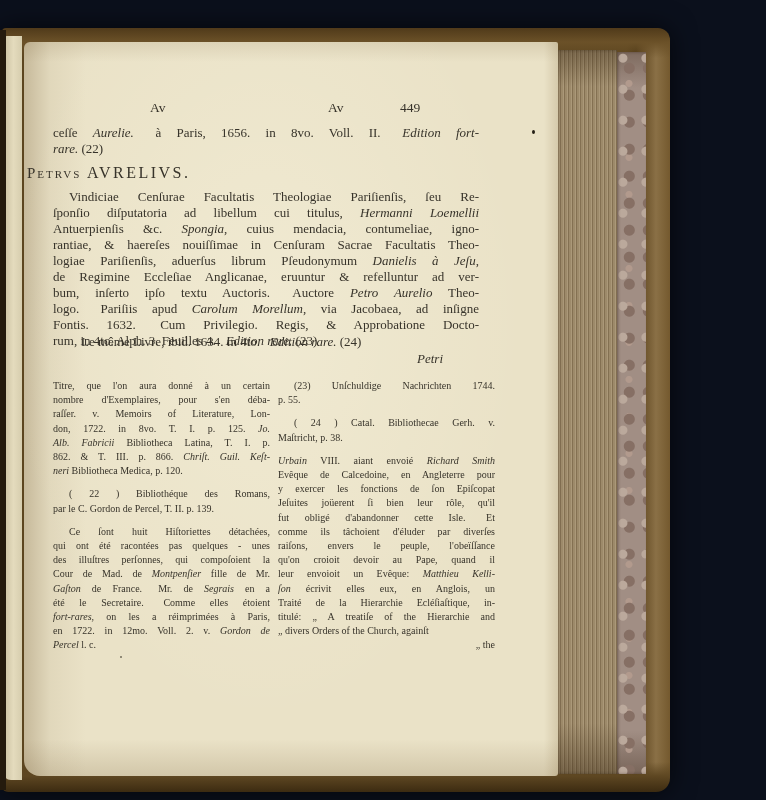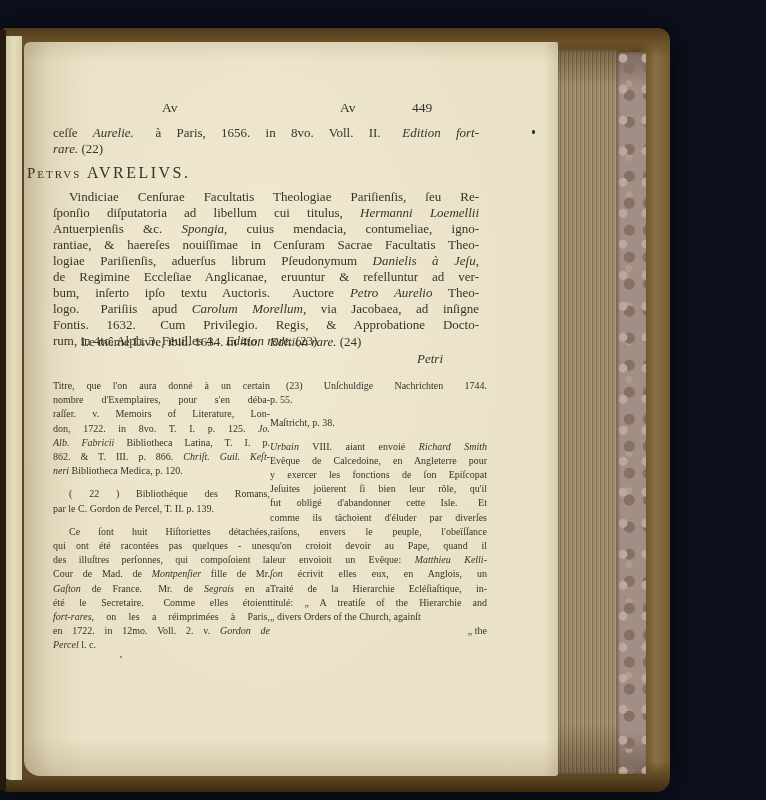--- a/index.html
+++ b/index.html
@@ -55,34 +55,34 @@
     background-image:
       radial-gradient(ellipse at 45% 38%,rgba(255,252,235,.30),rgba(0,0,0,0) 62%),
       linear-gradient(90deg,rgba(115,90,50,.30),rgba(115,90,50,.08) 26px,rgba(0,0,0,0) 62px),
       linear-gradient(270deg,rgba(130,105,60,.20),rgba(0,0,0,0) 14px),
       linear-gradient(180deg,rgba(115,90,50,.14),rgba(0,0,0,0) 20px,rgba(0,0,0,0) 95%,rgba(115,90,50,.20));
     background-color:#eae2c7;
     border-radius:6px 2px 3px 16px;
     color:#37332a;
   }
 
-  .running-head{position:absolute;top:58px;left:12px;width:100%;height:16px;font-size:13.5px;padding-left:6px;}
+  .running-head{position:absolute;top:58px;left:0;width:100%;height:16px;font-size:13.5px;padding-left:6px;}
   .rh1{position:absolute;left:126px;}
   .rh2{position:absolute;left:304px;}
   .pgnum{position:absolute;left:376px;}
 
   .blk{position:absolute;left:29px;width:426px;font-size:13px;line-height:16px;}
   .intro{top:83px;}
   .heading{top:121px;line-height:19px;transform:translateX(-26px);}
   .heading .ln{text-align:right;text-align-last:center;}
   .mainpara{top:147px;}
   .samebook{top:292px;text-indent:28px;}
   .catchword{top:309px;text-align:right;padding-right:36px;box-sizing:border-box;font-style:italic;}
 
-  .footnotes{position:absolute;left:29px;top:337px;width:442px;display:flex;gap:0;
+  .footnotes{position:absolute;left:29px;top:337px;width:442px;display:flex;gap:8px;
              font-size:10px;line-height:14.2px;}
   .fn-col{width:217px;flex:0 0 auto;}
   .fn-para + .fn-para{margin-top:9px;}
 
   .ln{text-align:justify;text-align-last:justify;}
   .ln.nj{text-align-last:left;}
   .ln.r{text-align-last:right;}
   .ln.ind{text-indent:16px;}
   span.i{font-style:italic;}
   span.sc{font-variant:small-caps;font-size:15px;letter-spacing:2px;}
@@ -159,20 +159,21 @@
             <div class="ln"><span>en 1722. in 12mo. Voll. 2. v. </span><span class="i">Gordon de</span></div>
             <div class="ln nj"><span class="i">Percel</span><span> l. c.</span></div>
           </div>
       </div>
       <div class="fn-col">
         <div class="fn-para">
             <div class="ln ind"><span>(23) Unſchuldige Nachrichten 1744.</span></div>
             <div class="ln nj"><span>p. 55.</span></div>
           </div>
         <div class="fn-para">
+            <div class="ln ind"><span>( 24 ) Catal. Bibliothecae Gerh. v.</span></div>
             <div class="ln nj"><span>Maſtricht, p. 38.</span></div>
           </div>
         <div class="fn-para">
             <div class="ln"><span class="i">Urbain</span><span> VIII. aiant envoié </span><span class="i">Richard Smith</span></div>
             <div class="ln"><span>Evêque de Calcedoine, en Angleterre pour</span></div>
             <div class="ln"><span>y exercer les fonctions de ſon Epiſcopat</span></div>
             <div class="ln"><span>Jeſuites joüerent ſi bien leur rôle, qu'il</span></div>
             <div class="ln"><span>fut obligé d'abandonner cette Isle.  Et</span></div>
             <div class="ln"><span>comme ils tâchoient d'éluder par diverſes</span></div>
             <div class="ln"><span>raiſons, envers le peuple, l'obeïſſance</span></div>

